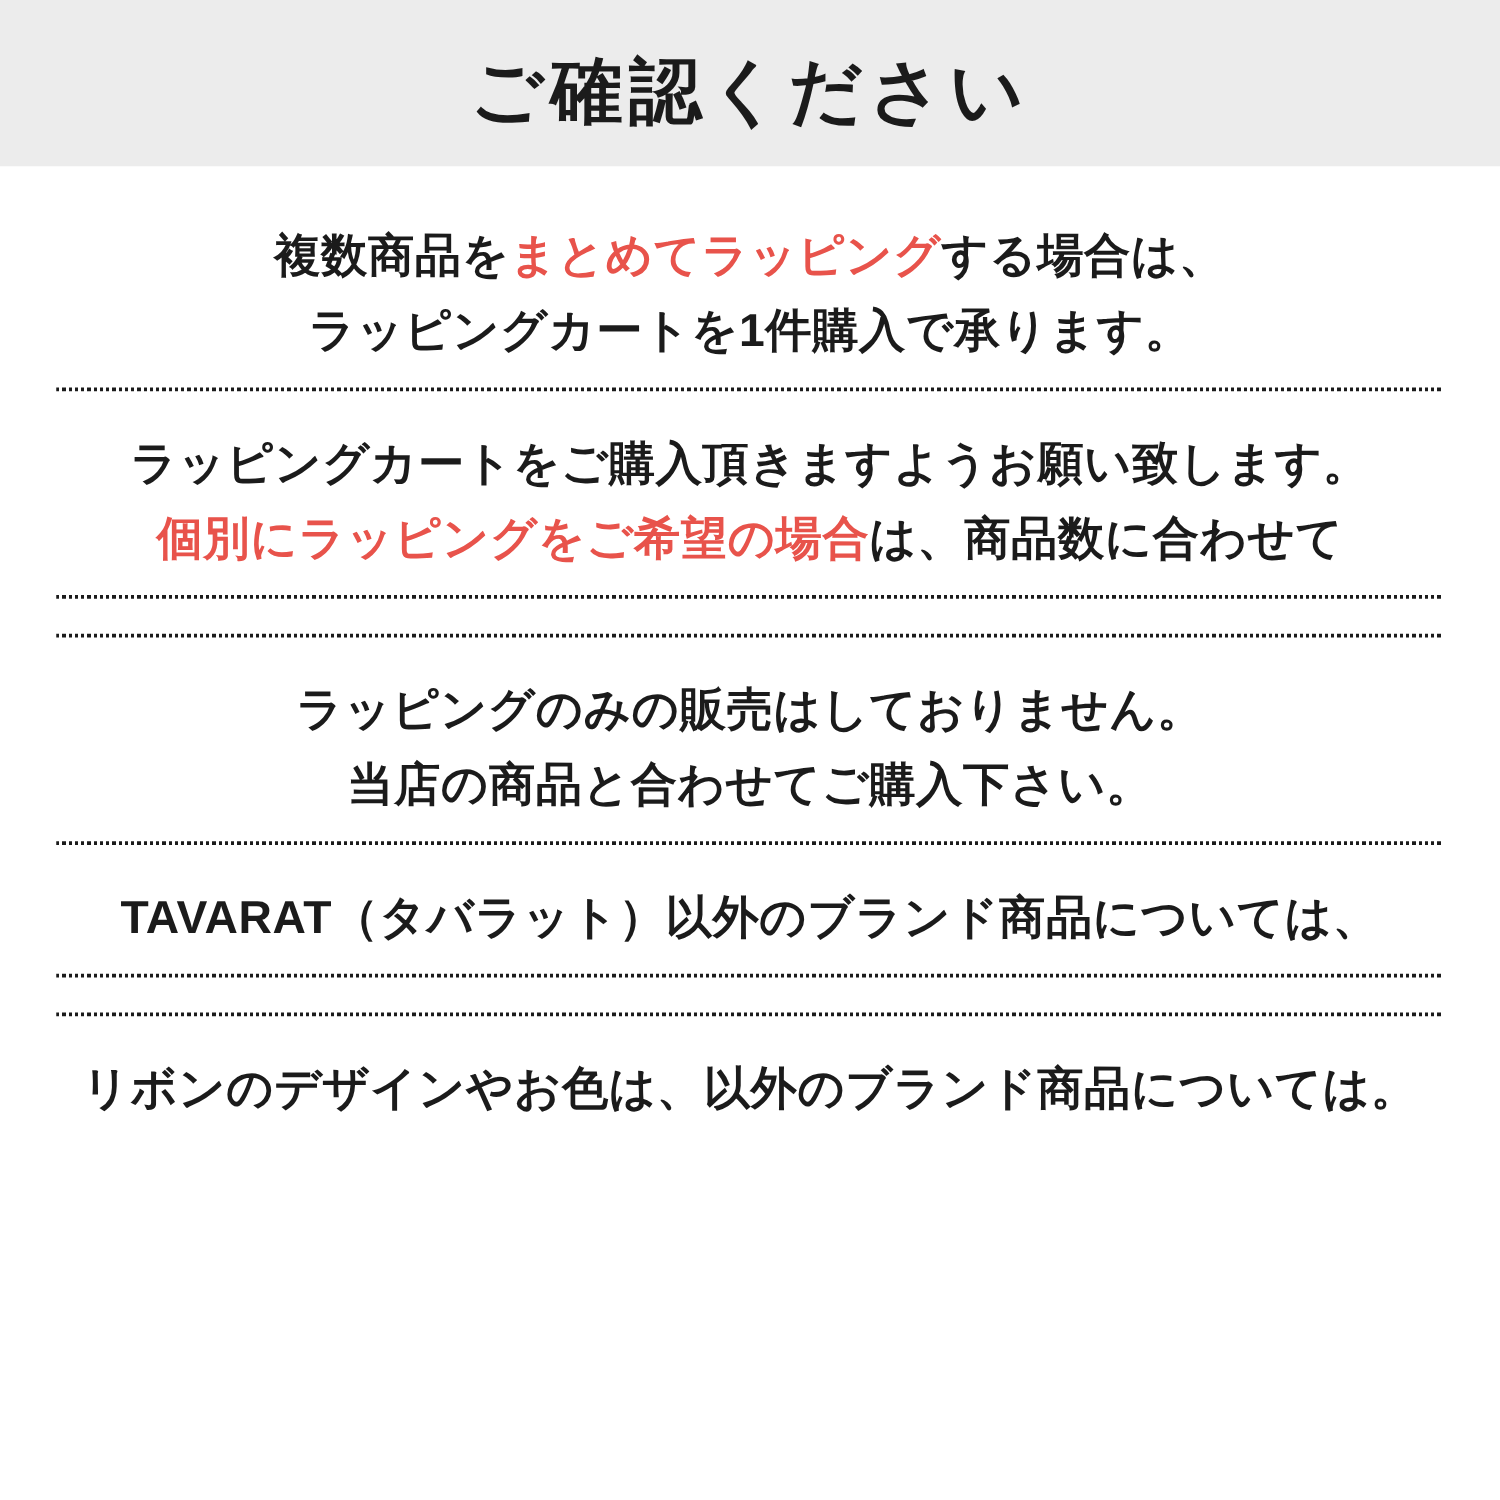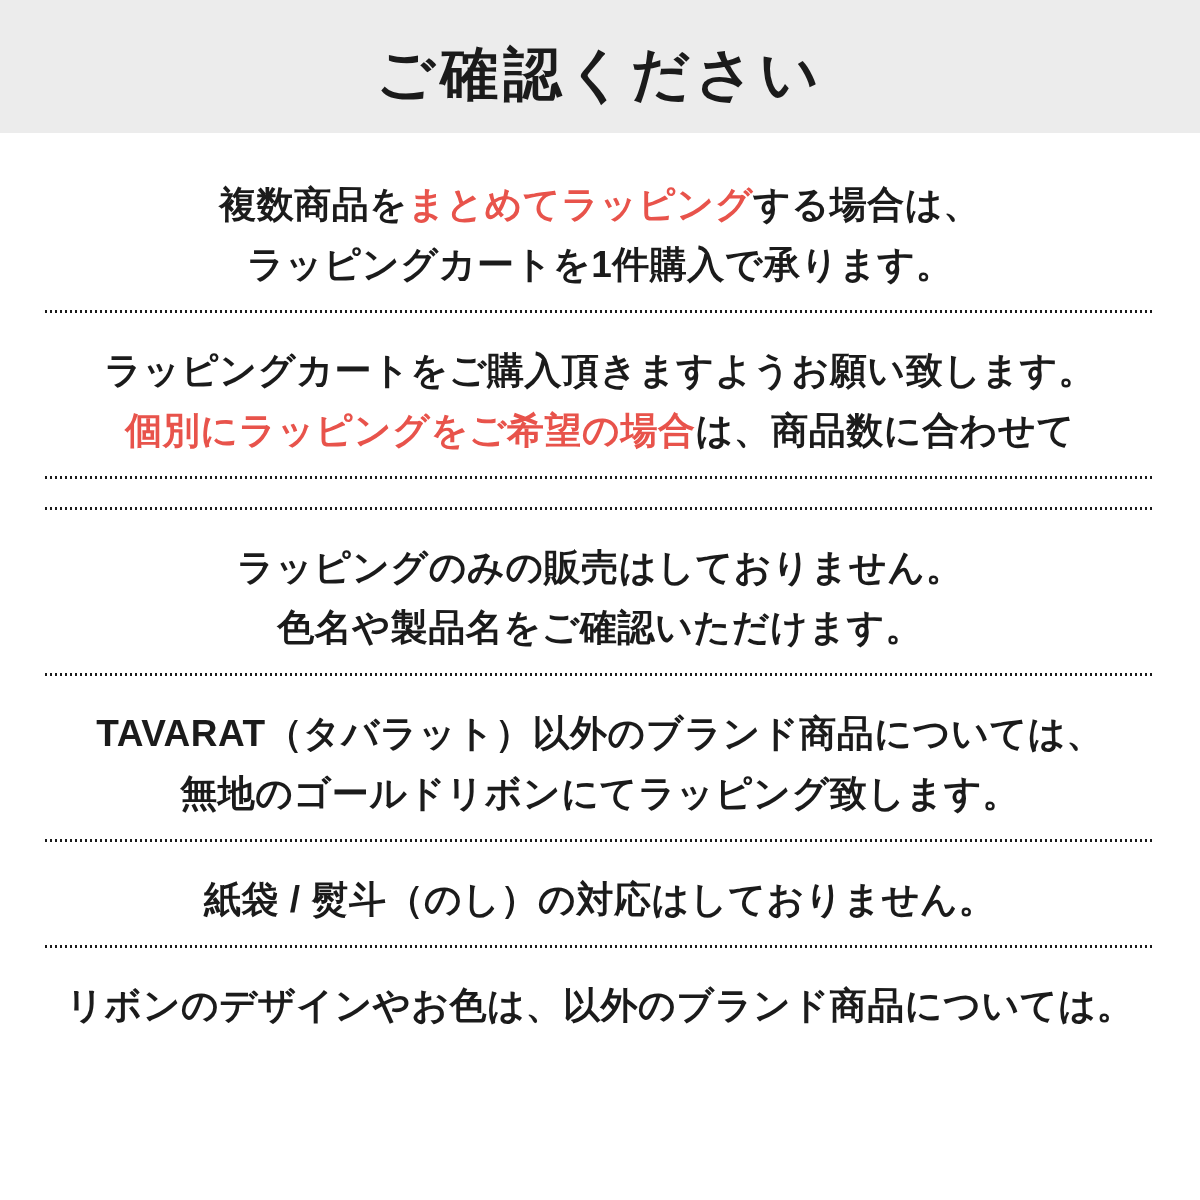--- a/index.html
+++ b/index.html
@@ -82,29 +82,25 @@
       </p>
       <div class="divider"></div>
       <p class="para">
         <span class="line"><span class="">ラッピングカートをご購入頂きますようお願い致します。</span></span>
         <span class="line"><span class="accent">個別にラッピングをご希望の場合</span><span class="">は、商品数に合わせて</span></span>
       </p>
       <div class="divider"></div>
       <div class="divider"></div>
       <p class="para">
         <span class="line"><span class="">ラッピングのみの販売はしておりません。</span></span>
-        <span class="line"><span class="">色名や製品名をご確認いただけます。</span></span>
+        <span class="line"><span class="">当店の商品と合わせてご購入下さい。</span></span>
       </p>
       <div class="divider"></div>
       <p class="para">
         <span class="line"><span class="">TAVARAT（タバラット）以外のブランド商品については、</span></span>
-        <span class="line"><span class="">無地のゴールドリボンにてラッピング致します。</span></span>
       </p>
       <div class="divider"></div>
-      <p class="para">
-        <span class="line"><span class="">紙袋 / 熨斗（のし）の対応はしておりません。</span></span>
-      </p>
       <div class="divider"></div>
       <p class="para">
         <span class="line"><span class="">リボンのデザインやお色は、以外のブランド商品については。</span></span>
       </p>
     </main>
 </div>
 
 </body></html>

